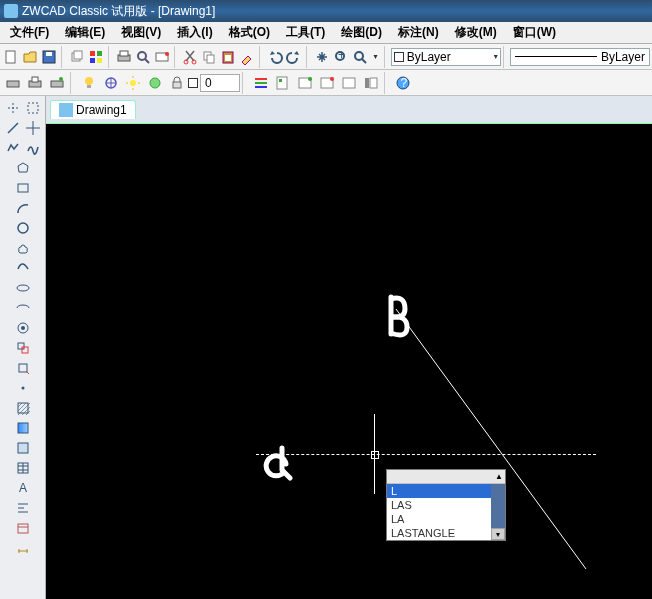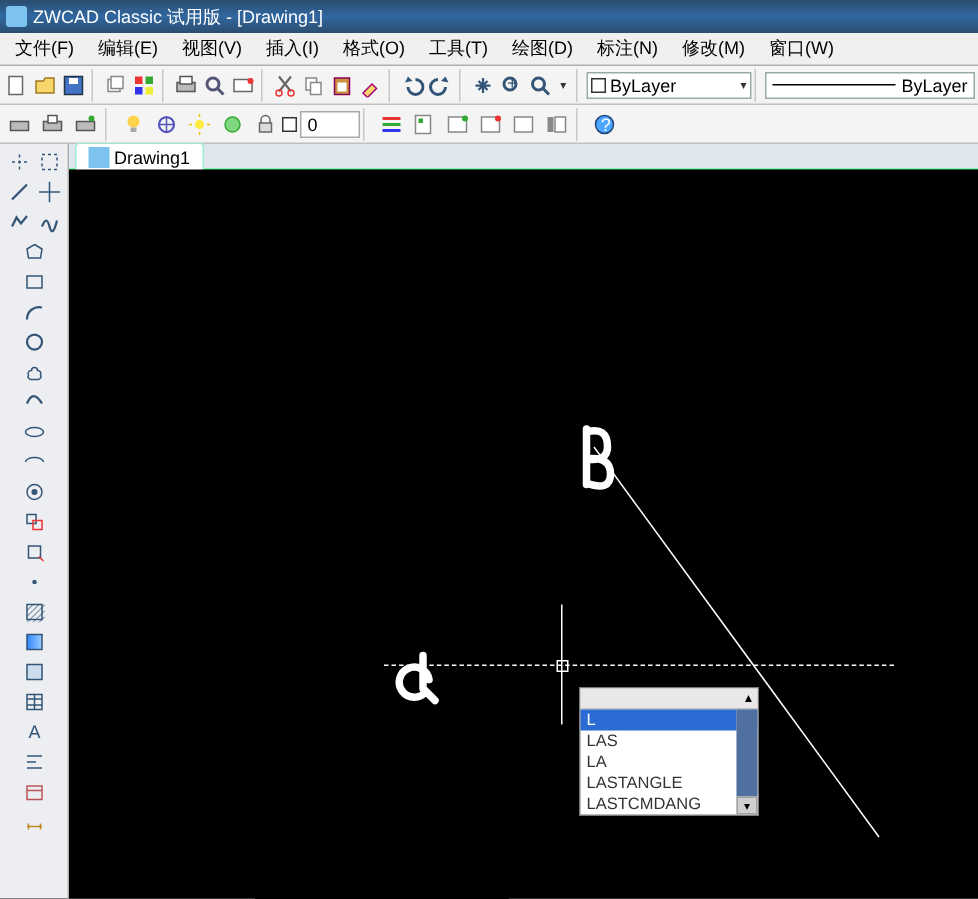--- a/index.html
+++ b/index.html
@@ -1,36 +1,36 @@
 <!DOCTYPE html>
 <html><head>
 <meta charset="utf-8">
 <style>
 *{margin:0;padding:0;box-sizing:border-box;font-family:"SimSun","Microsoft YaHei",Arial,sans-serif;font-size:12px;}
 body{background:#c0c0c0;width:652px;height:599px;overflow:hidden;user-select:none;}
 .titlebar{height:22px;background:linear-gradient(#2b4d6f,#3067a0,#2b4d6f);color:#fff;display:flex;align-items:center;padding:11px 4px;gap:4px;}
 .titlebar .ticon{width:14px;height:14px;background:#7dc3f0;border-radius:2px;display:inline-block;}
-.menubar{height:22px;background:#f0f0f0;border-bottom:1px solid #b0b0b0;display:flex;align-items:center;padding:0 2px;}
+.menubar{height:22px;background:#f0f0f0;border-bottom:1px solid #b0b0b0;display:flex;align-items:center;padding:0 2px;font-weight:bold;}
 .menubar .mi{padding:2px 8px;color:#000;cursor:default;white-space:nowrap;}
 .toolbar{height:26px;background:#f4f4f4;border-bottom:1px solid #c0c0c0;display:flex;align-items:center;padding:0 2px;gap:0;}
 .tbtn{width:22px;height:22px;display:flex;align-items:center;justify-content:center;border:1px solid transparent;cursor:pointer;}
 .tbtn svg{width:16px;height:16px;}
 .tsep{width:6px;height:22px;border-left:1px solid #c8c8c8;margin:0 2px;}
 .layerdd{border:1px solid #9aa;background:#fff;height:18px;min-width:110px;display:flex;align-items:center;padding:0 2px;gap:3px;}
 .swatch{width:10px;height:10px;border:1px solid #333;background:#fff;display:inline-block;}
 .ddarrow{margin-left:auto;font-size:8px;color:#333;}
 .linepv{border:1px solid #9aa;background:#fff;height:18px;min-width:140px;display:flex;align-items:center;padding:0 4px;gap:4px;}
 .linepv .line{flex:1;height:0;border-top:1px solid #000;}
 .main{display:flex;height:calc(599px - 22px - 22px - 26px - 26px);}
 .leftdock{width:46px;background:#eceef1;border-right:1px solid #b0b0b0;display:flex;flex-direction:column;align-items:center;padding-top:2px;gap:0;}
 .leftdock .row{display:flex;gap:0;}
 .ltool{width:20px;height:20px;display:flex;align-items:center;justify-content:center;border:1px solid transparent;cursor:pointer;}
 .ltool svg{width:14px;height:14px;}
 .doc{flex:1;display:flex;flex-direction:column;background:#000;}
-.doctab{height:17px;background:#dfe6ee;border-bottom:1px solid #7fa;display:flex;align-items:center;padding:0 4px;gap:2px;}
+.doctab{height:28px;background:#dfe6ee;border-bottom:1px solid #7fa;display:flex;align-items:center;padding:0 4px;gap:2px;}
 .doctab .tab{background:#fff;border:1px solid #9ec;border-bottom:none;border-radius:3px 3px 0 0;padding:2px 8px;display:flex;align-items:center;gap:3px;}
 .doctab .ticon{width:14px;height:14px;background:#7dc3f0;display:inline-block;}
 .canvas{flex:1;position:relative;background:#000;overflow:hidden;}
 .rule-h{position:absolute;left:210px;top:330px;width:340px;border-top:1px dashed #fff;}
 .rule-v{position:absolute;left:328px;top:290px;height:80px;border-left:1px solid #fff;}
 .cursor-sq{position:absolute;left:325px;top:327px;width:8px;height:8px;border:1px solid #fff;}
 .diag{position:absolute;left:0;top:0;}
 .ac{position:absolute;left:340px;top:345px;width:120px;background:#fff;border:1px solid #7a7a7a;}
 .ac .selrow{background:#e8e8e8;border-bottom:1px solid #c0c0c0;height:14px;display:flex;align-items:center;justify-content:flex-end;padding:0 2px;}
 .ac .selrow .sa{font-size:8px;}
@@ -468,21 +468,20 @@
       <div class="cursor-sq"></div>
 
       <div class="ac">
         <div class="selrow">
             <span class="sa">▲</span>
           </div>
         <div class="opt sel">L</div>
         <div class="opt">LAS</div>
         <div class="opt">LA</div>
         <div class="opt">LASTANGLE</div>
-        <div class="opt">LASTCMDANG</div>
         <div class="sbwrap">
           <div class="sthumb"></div>
           <div class="sbtn">▾</div>
         </div>
       </div>
     </div>
   </div>
 </div>
 
 </body></html>

